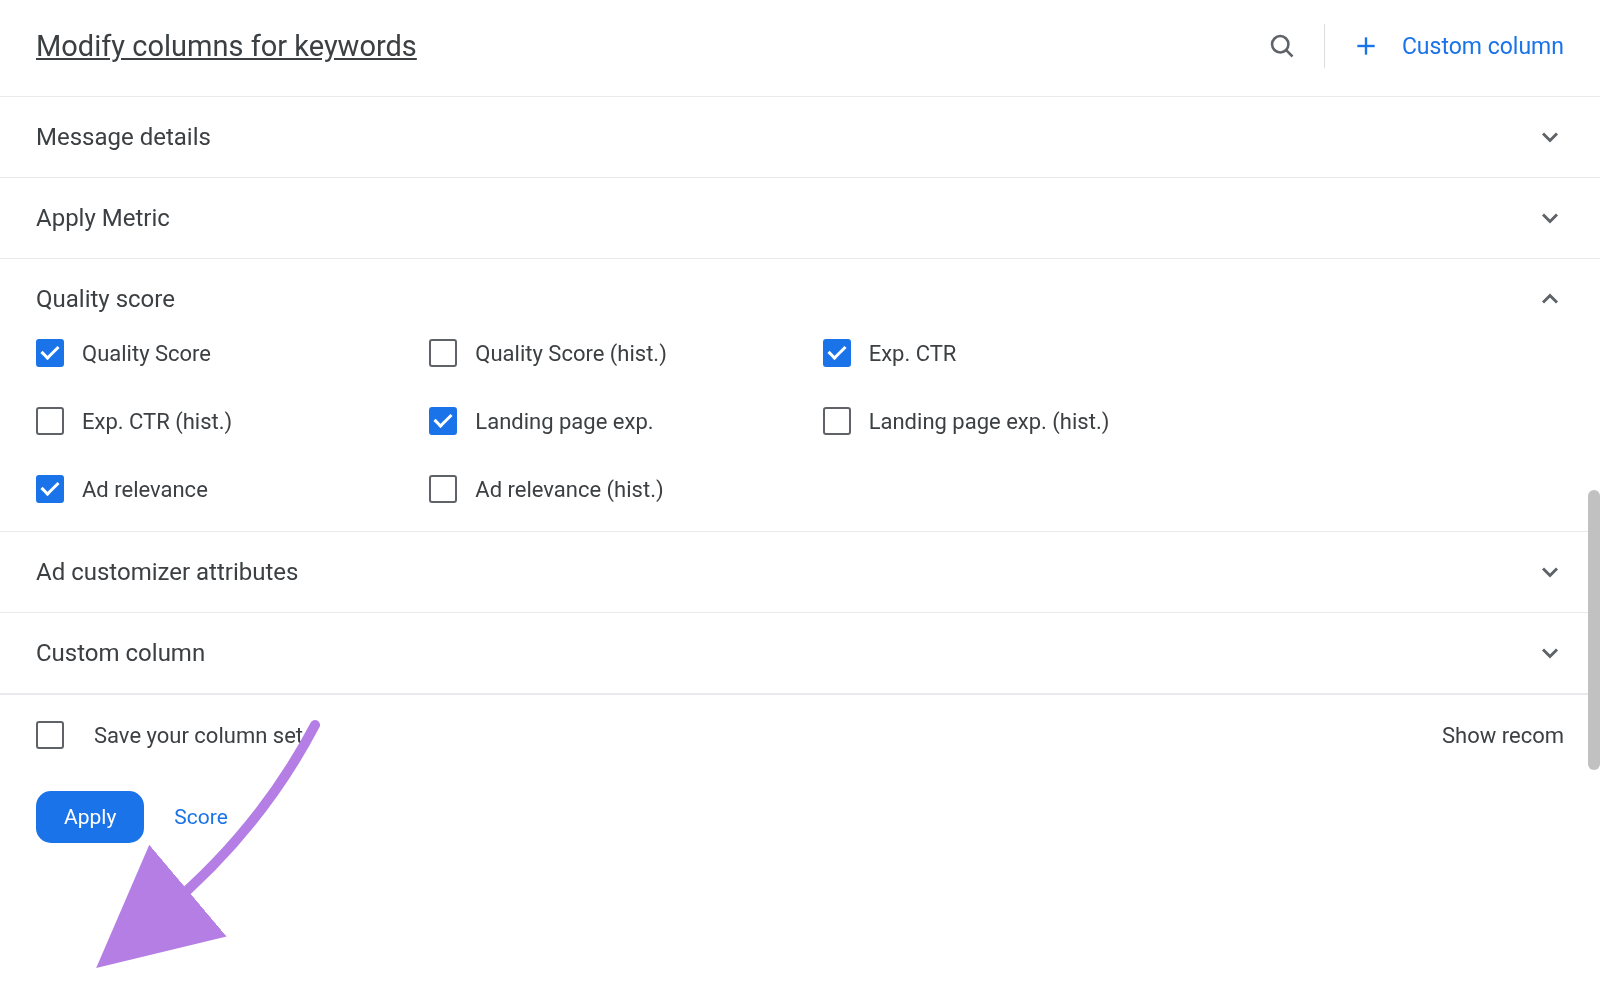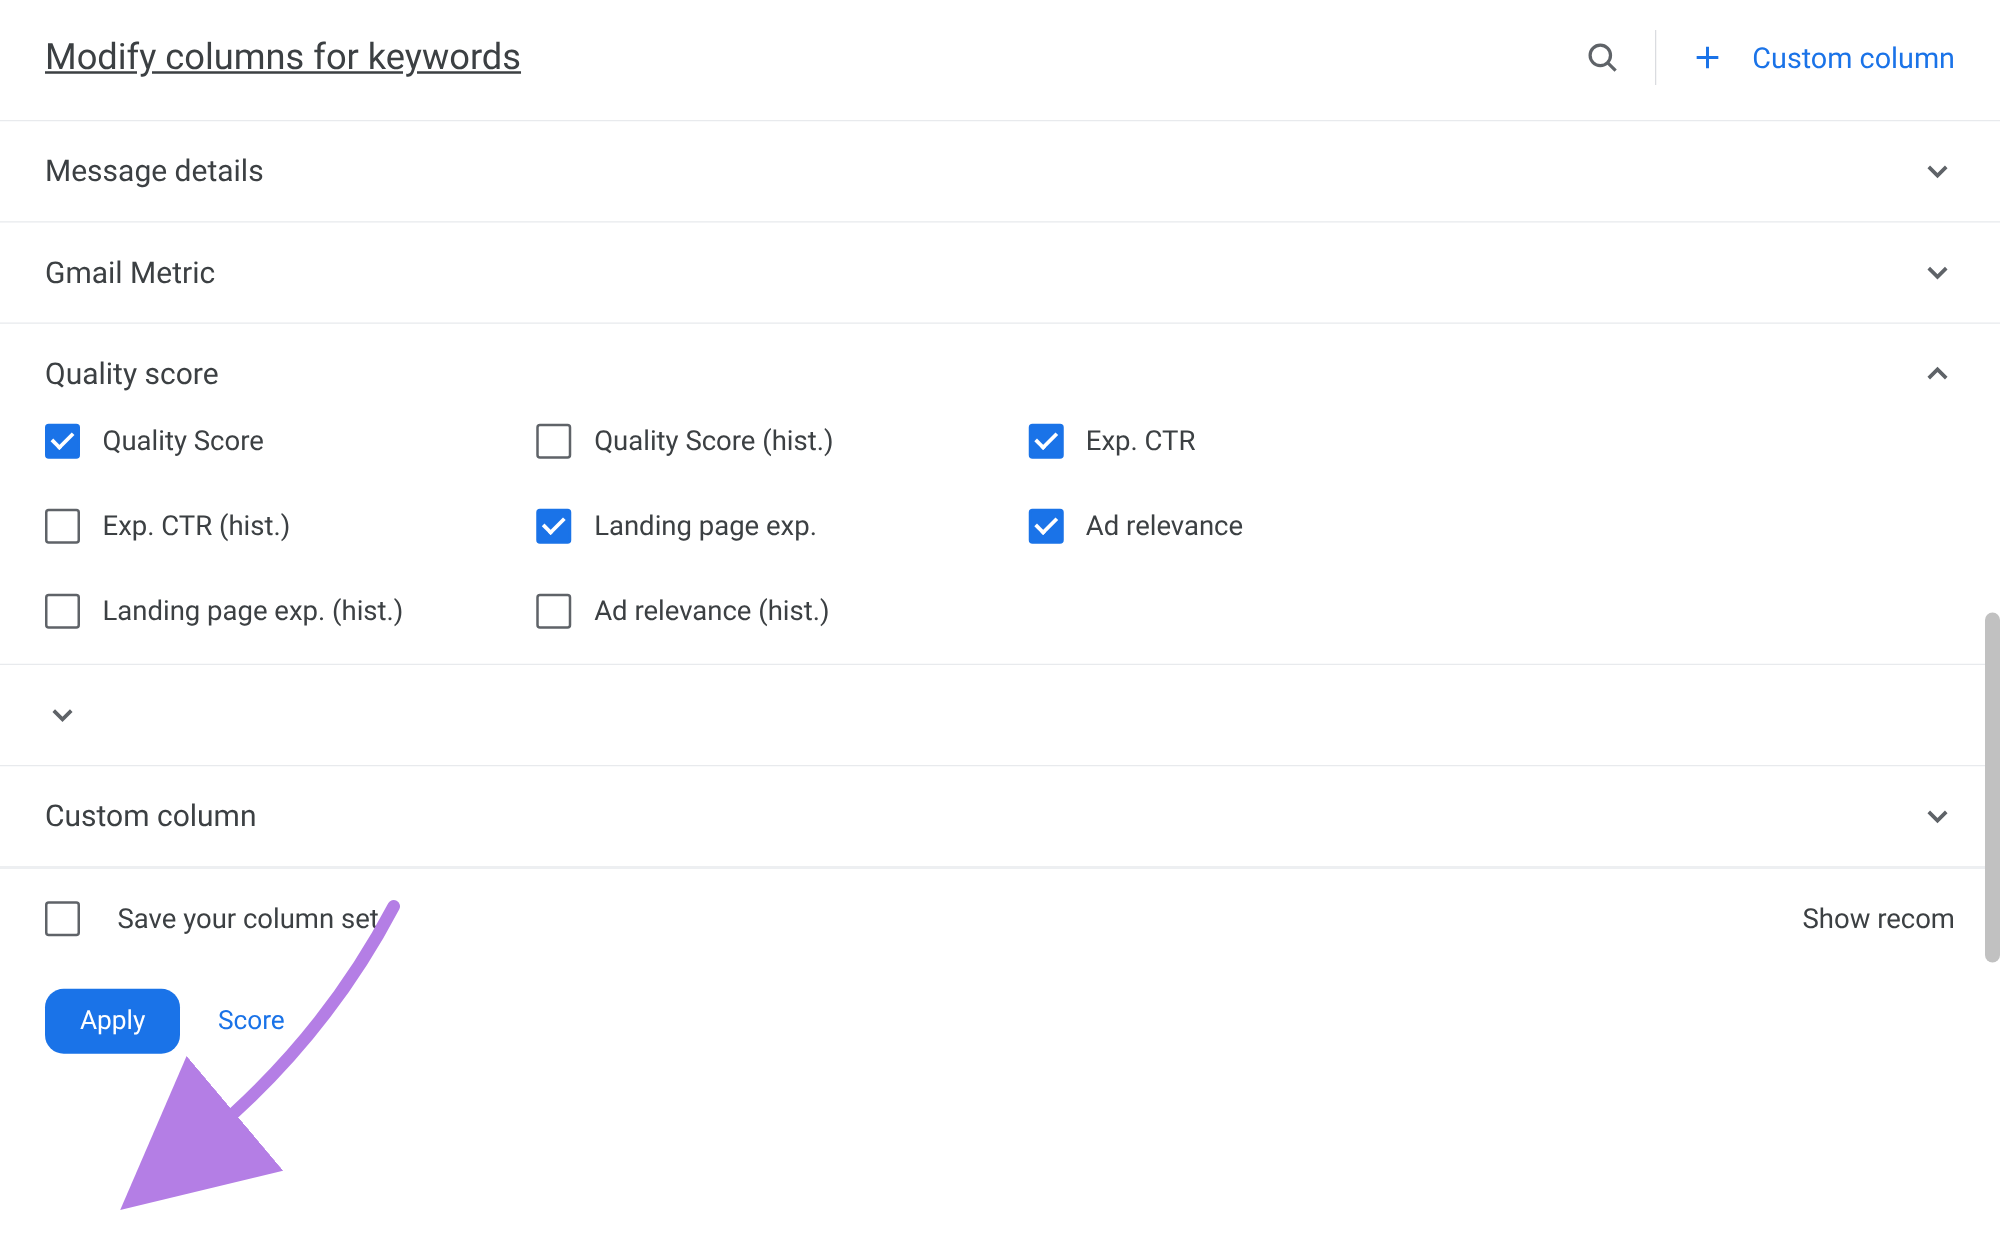--- a/index.html
+++ b/index.html
@@ -206,21 +206,21 @@
   <div class="section-header">
     <div class="section-title">Message details</div>
     <svg class="chevron" viewBox="0 0 24 24" fill="none" stroke="currentColor" stroke-width="2.5">
       <polyline points="6 9 12 15 18 9"></polyline>
     </svg>
   </div>
 </div>
 
 <div class="section">
   <div class="section-header">
-    <div class="section-title">Gmail Metric</div>
+    <div class="section-title">Apply Metric</div>
     <svg class="chevron" viewBox="0 0 24 24" fill="none" stroke="currentColor" stroke-width="2.5">
       <polyline points="6 9 12 15 18 9"></polyline>
     </svg>
   </div>
 </div>
 
 <div class="section">
   <div class="section-header">
     <div class="section-title">Quality score</div>
     <svg class="chevron" viewBox="0 0 24 24" fill="none" stroke="currentColor" stroke-width="2.5">
@@ -243,37 +243,38 @@
       </label>
       <label class="checkbox-item">
         <span class="checkbox"></span>
         <span class="checkbox-label">Exp. CTR (hist.)</span>
       </label>
       <label class="checkbox-item">
         <span class="checkbox checked"></span>
         <span class="checkbox-label">Landing page exp.</span>
       </label>
       <label class="checkbox-item">
+        <span class="checkbox"></span>
+        <span class="checkbox-label">Landing page exp. (hist.)</span>
+      </label>
+      <label class="checkbox-item">
         <span class="checkbox checked"></span>
         <span class="checkbox-label">Ad relevance</span>
       </label>
       <label class="checkbox-item">
         <span class="checkbox"></span>
-        <span class="checkbox-label">Landing page exp. (hist.)</span>
-      </label>
-      <label class="checkbox-item">
-        <span class="checkbox"></span>
         <span class="checkbox-label">Ad relevance (hist.)</span>
       </label>
     </div>
   </div>
 </div>
 
 <div class="section">
   <div class="section-header">
+    <div class="section-title">Ad customizer attributes</div>
     <svg class="chevron" viewBox="0 0 24 24" fill="none" stroke="currentColor" stroke-width="2.5">
       <polyline points="6 9 12 15 18 9"></polyline>
     </svg>
   </div>
 </div>
 
 <div class="section">
   <div class="section-header">
     <div class="section-title">Custom column</div>
     <svg class="chevron" viewBox="0 0 24 24" fill="none" stroke="currentColor" stroke-width="2.5">

